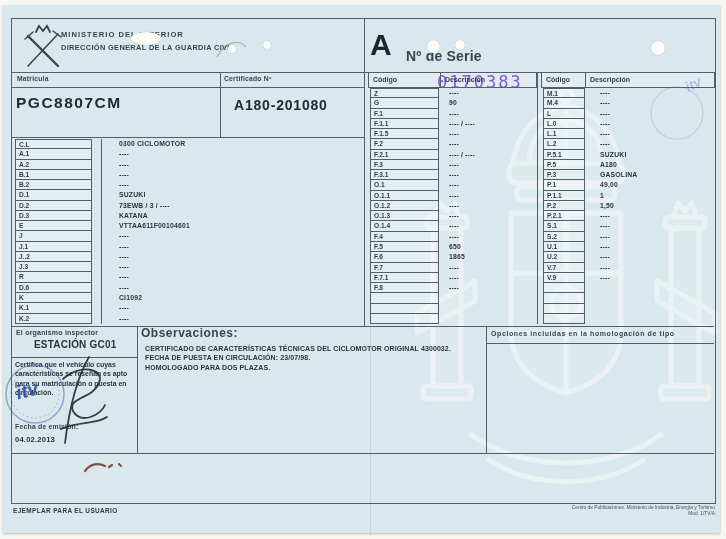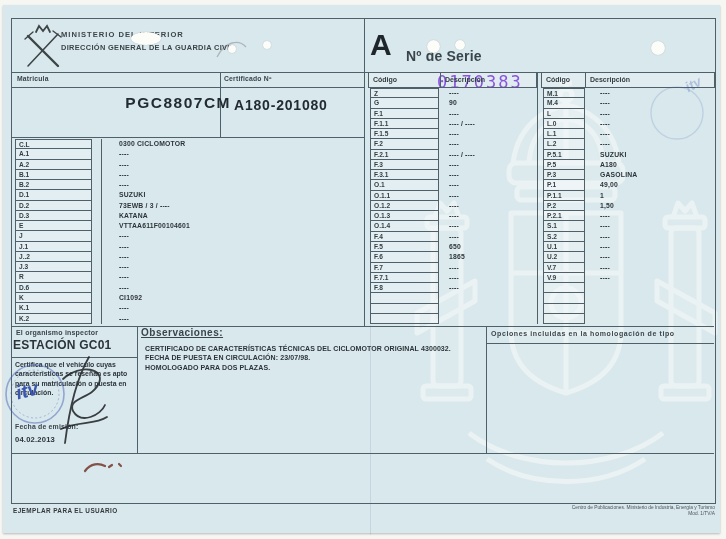--- a/index.html
+++ b/index.html
@@ -84,21 +84,21 @@
     <div class="lbl" style="left:394px;top:33px;font-size:14px;">Nº de Serie</div>
     <div class="abs" style="left:425px;top:23px;font:400 17px/18px 'DejaVu Sans Mono',monospace;color:#6d28d9;letter-spacing:2px;margin-top:31px;">0170383</div>
 
     <div class="hline" style="top:53px;left:0;width:702px;"></div>
 
     <div class="lbl" style="left:5px;top:56px;">Matricula</div>
     <div class="lbl" style="left:212px;top:56px;">Certificado Nº</div>
     <div class="hline" style="top:67.5px;left:0;width:352px;"></div>
     <div class="vline" style="left:208px;top:53px;height:65px;"></div>
     <div class="hline" style="top:118px;left:0;width:352px;"></div>
-    <div class="abs val" style="left:11px;top:76px;width:208px;text-align:right;font:700 15.5px/16px 'Liberation Sans',sans-serif;letter-spacing:1.5px;">PGC8807CM</div>
+    <div class="abs val" style="left:4px;top:76px;width:208px;text-align:left;font:700 15.5px/16px 'Liberation Sans',sans-serif;letter-spacing:1.5px;">PGC8807CM</div>
     <div class="abs val" style="left:222px;top:79px;font:700 14px/15px 'Liberation Sans',sans-serif;letter-spacing:.8px;">A180-201080</div>
 
     <div class="tbl" style="left:3px;top:120px;width:349px;--codew:77px;--valx:104px;">
           <div class="trow">
             <span class="tcode">C.L</span>
             <span class="tval">0300 CICLOMOTOR</span>
           </div>
           <div class="trow">
             <span class="tcode">A.1</span>
             <span class="tval">----</span>
@@ -358,26 +358,26 @@
           </div>
         </div>
 
     <div class="hline" style="top:307px;left:0;width:702px;"></div>
     <div class="hline" style="top:434px;left:0;width:702px;"></div>
     <div class="vline" style="left:125px;top:307px;height:127px;"></div>
     <div class="vline" style="left:474px;top:307px;height:127px;"></div>
     <div class="hline" style="top:338px;left:0;width:125px;"></div>
 
     <div class="lbl" style="left:4px;top:310px;font-size:7px;">El organismo inspector</div>
-    <div class="lbl" style="left:1px;top:322px;font-size:12px;color:#2b343a;">ESTACIÓN GC01</div>
+    <div class="lbl" style="left:22px;top:322px;font-size:10px;color:#2b343a;">ESTACIÓN GC01</div>
     <div class="abs" style="left:3px;top:341px;width:119px;font:700 6.9px/9.3px 'Liberation Sans',sans-serif;color:#2b343a;">Certifica que el vehículo cuyas características se reseñan es apto para su matriculación o puesta en circulación.</div>
     <div class="lbl" style="left:3px;top:404px;font-size:6.9px;">Fecha de emisión:</div>
     <div class="lbl" style="left:3px;top:417px;font-size:7.6px;color:#2b343a;">04.02.2013</div>
 
-    <div class="lbl" style="left:129px;top:310px;font-size:10px;letter-spacing:.5px;text-decoration:underline;">Observaciones:</div>
+    <div class="lbl" style="left:129px;top:310px;font-size:12px;letter-spacing:.5px;">Observaciones:</div>
     <div class="abs" style="left:133px;top:325px;">
       <div class="obsline">CERTIFICADO DE CARACTERÍSTICAS TÉCNICAS DEL CICLOMOTOR ORIGINAL 4300032.</div>
       <div class="obsline">FECHA DE PUESTA EN CIRCULACIÓN: 23/07/98.</div>
       <div class="obsline">HOMOLOGADO PARA DOS PLAZAS.</div>
     </div>
 
     <div class="lbl" style="left:479px;top:311px;font-size:7px;letter-spacing:.6px;">Opciones incluidas en la homologación de tipo</div>
     <div class="hline" style="top:323.5px;left:474px;width:228px;"></div>
   </div>
 

